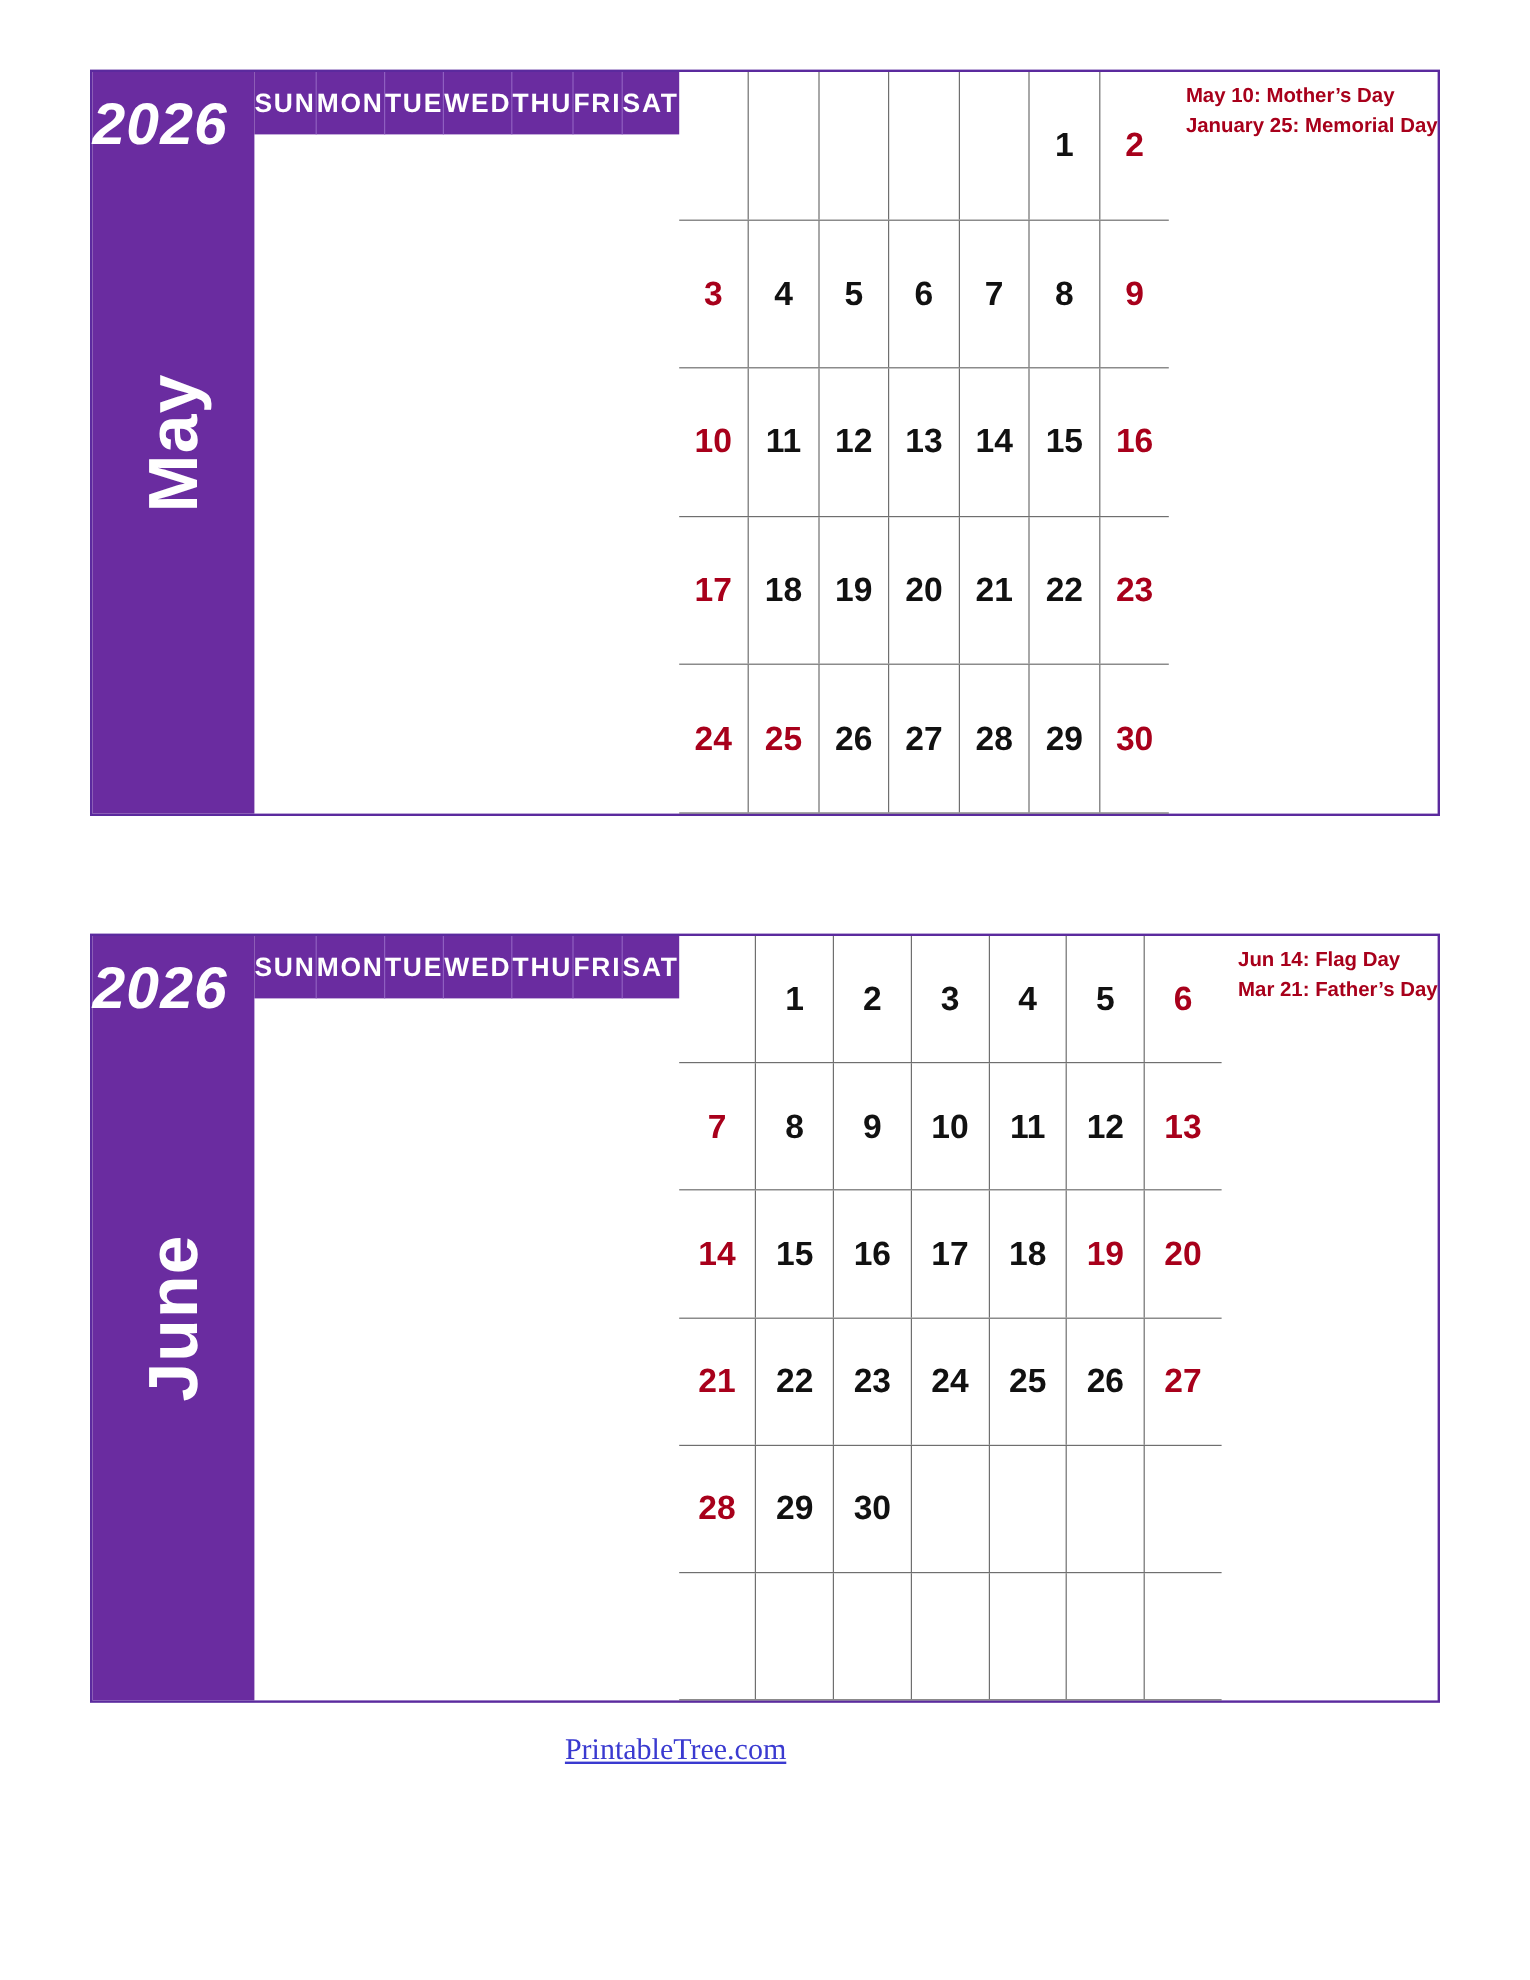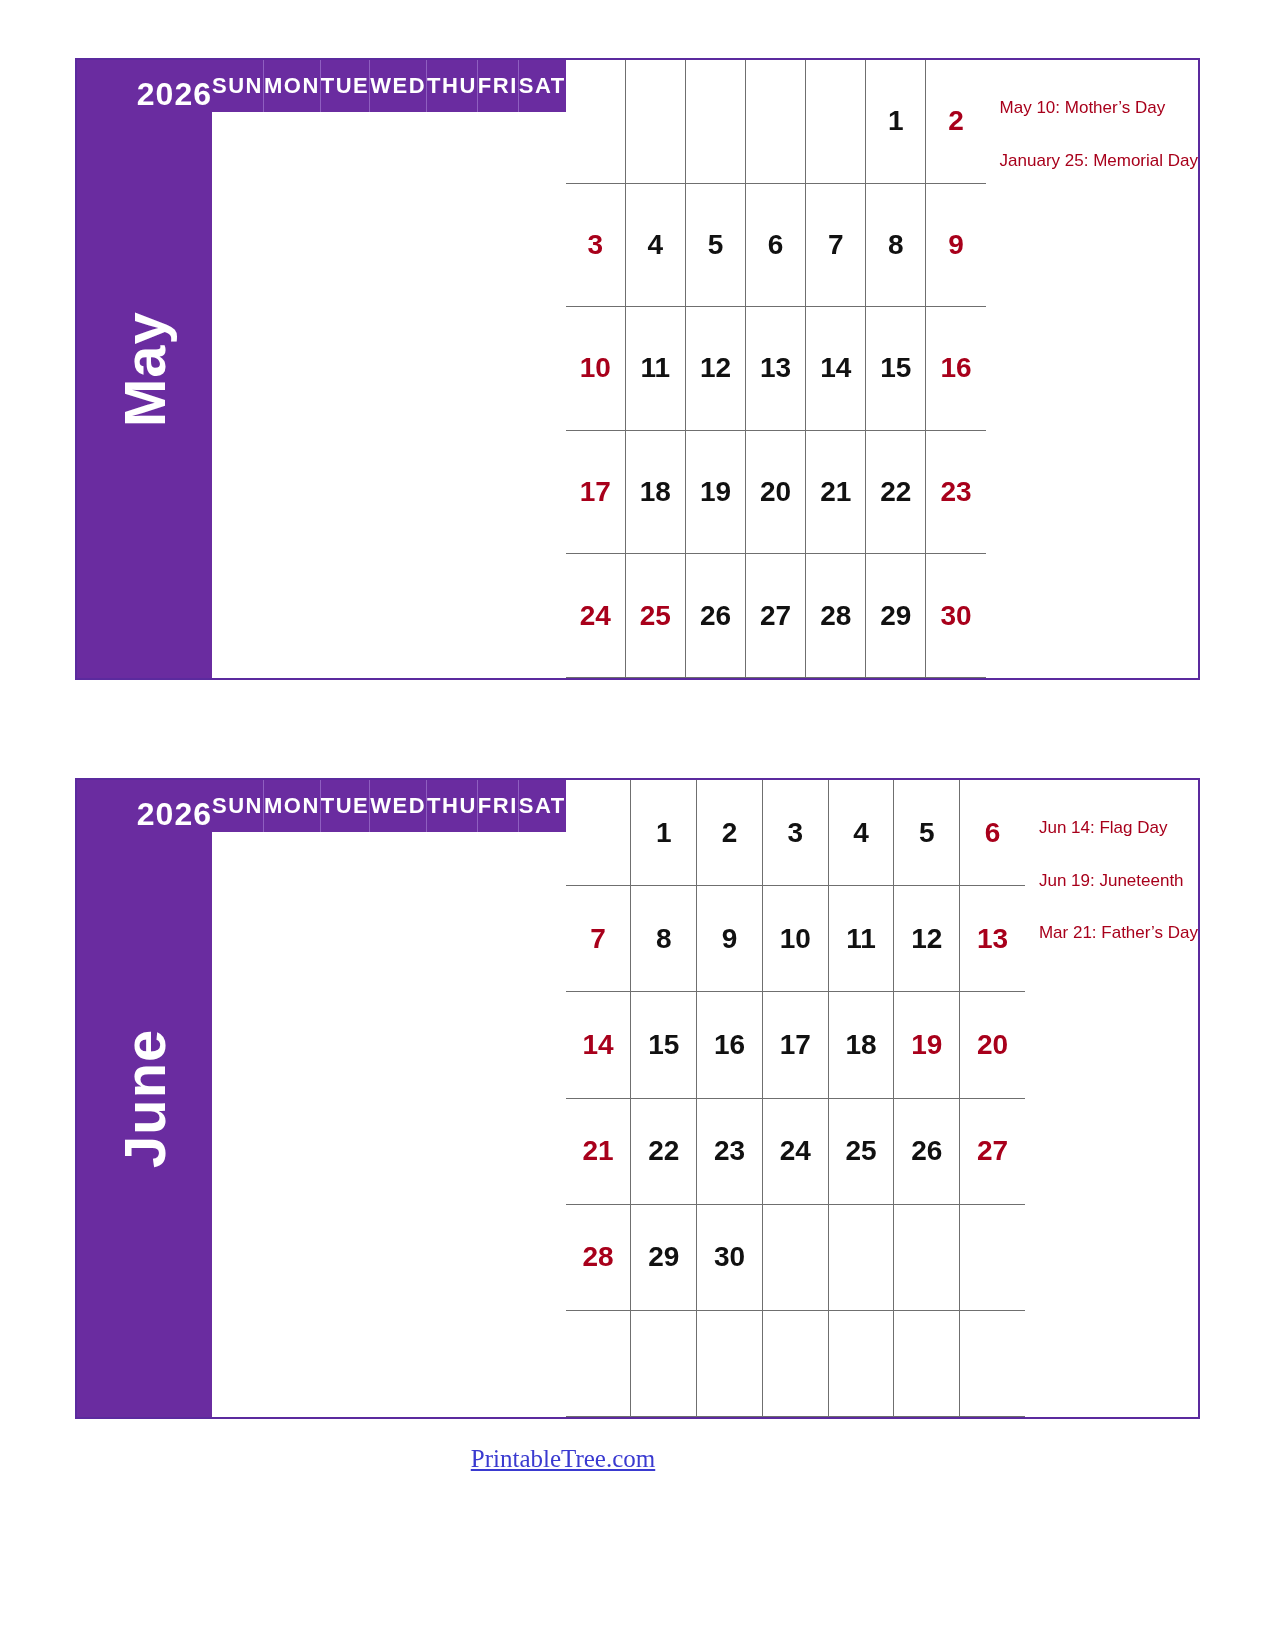--- a/index.html
+++ b/index.html
@@ -39,24 +39,25 @@
     width: 135px;
     background: #6a2ca0;
     position: relative;
     flex: 0 0 135px;
   }
   .year-label {
     position: absolute;
     top: 16px;
     left: 0;
     width: 135px;
-    text-align: right;
+    text-align: left;
     color: #ffffff;
-    font-size: 32px;
-    font-weight: bold;
+    font-size: 49px;
+    font-weight: bold;
+    font-style: italic;
     letter-spacing: 1px;
   }
   .month-name {
     position: absolute;
     top: 0;
     left: 0;
     width: 135px;
     height: 100%;
     display: flex;
     align-items: center;
@@ -123,23 +124,22 @@
   .day.empty { color: transparent; }
 
   .notes {
     flex: 0 0 auto;
     padding: 8px 0 10px 14px;
     box-sizing: border-box;
   }
   .note-line {
     color: #a8001b;
     font-size: 17px;
-    font-weight: normal;
+    font-weight: bold;
     line-height: 1.45;
-    margin-top: 28px;
   }
   #cal-may .notes { height: 86px; }
   #cal-jun .notes { height: 96px; }
 
   .footer {
     position: absolute;
     left: 0;
     top: 1445px;
     width: 1126px;
     text-align: center;
@@ -294,21 +294,20 @@
               <div class="day empty"></div>
               <div class="day empty"></div>
               <div class="day empty"></div>
               <div class="day empty"></div>
               <div class="day empty"></div>
               <div class="day empty"></div>
             </div>
           </div>
         <div class="notes">
           <div class="note-line">Jun 14:  Flag Day</div>
-          <div class="note-line">Jun 19: Juneteenth</div>
           <div class="note-line">Mar 21: Father’s Day</div>
         </div>
       </div>
     </div>
   </div>
 
   <div class="footer">
     <a href="#">PrintableTree.com</a>
   </div>
 

